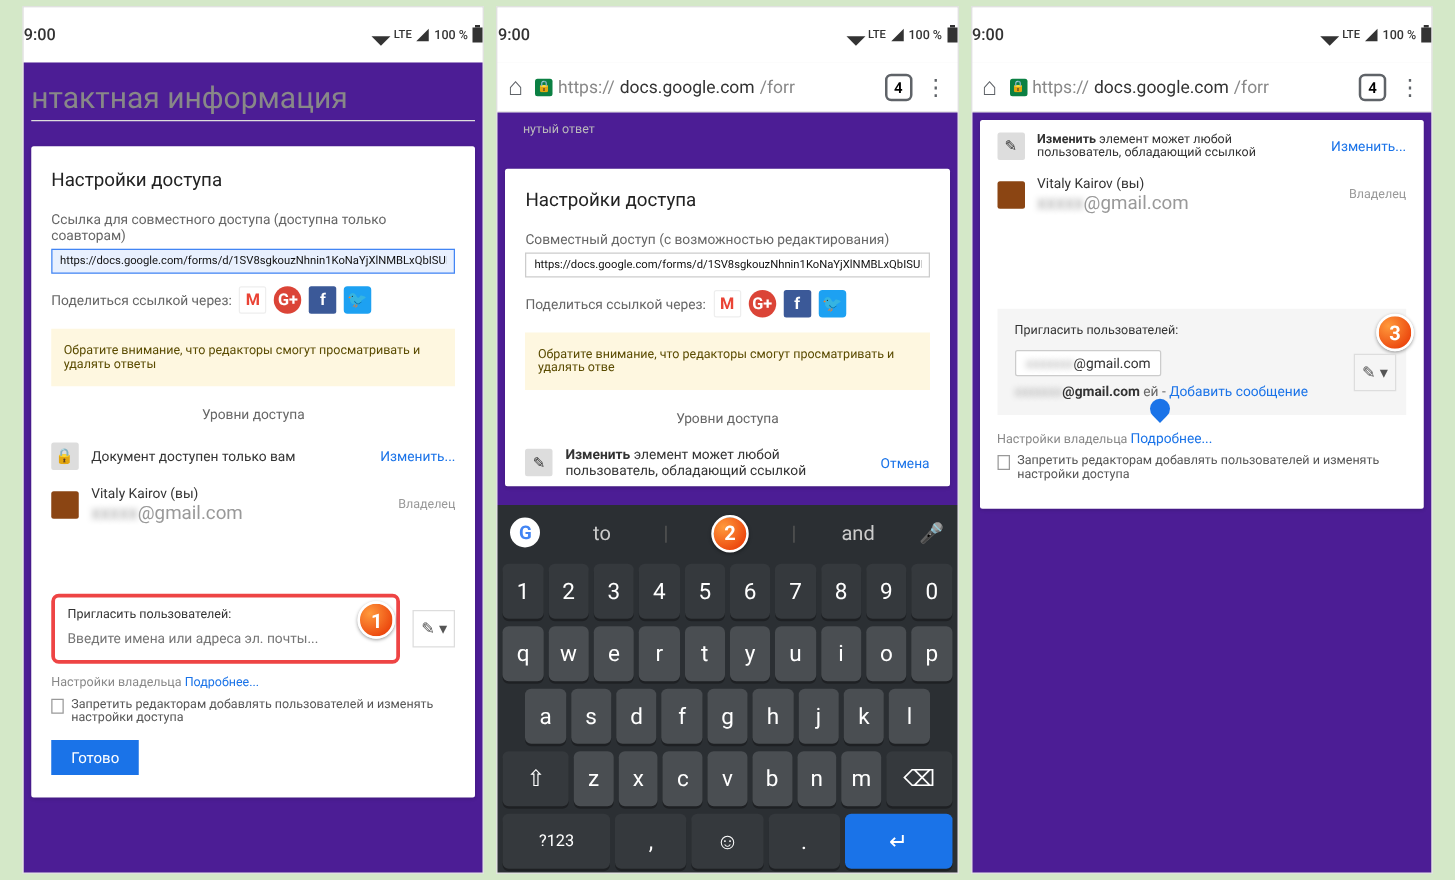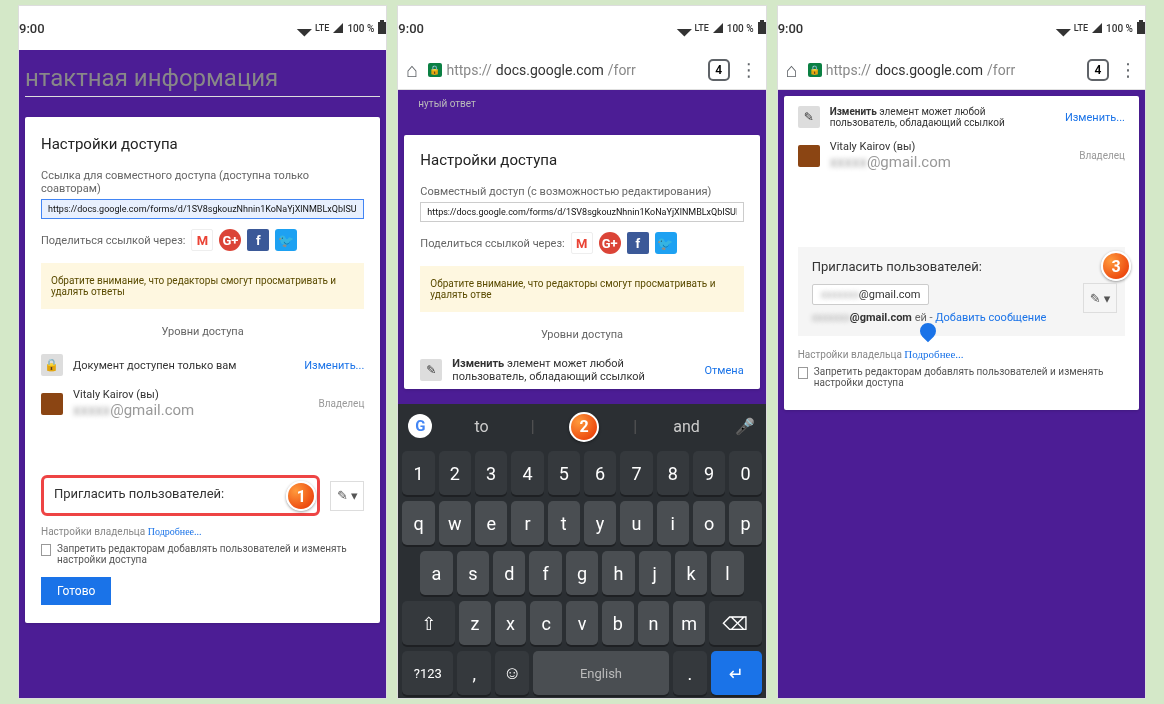--- a/index.html
+++ b/index.html
@@ -30,26 +30,26 @@
   .tw { background: #1da1f2; border-radius: 3px; }
   .notice { background: #fef7e0; color: #5a4b00; font-size: 10px; padding: 12px 10px; margin-bottom: 16px; }
   .sec-title { font-size: 11px; color: #666; margin-bottom: 10px; text-align: center; }
   .prow { display: flex; align-items: center; gap: 10px; padding: 6px 0; }
   .pic { width: 22px; height: 22px; background: #ddd; border-radius: 2px; display: flex; align-items: center; justify-content: center; font-size: 12px; }
   .pic.av { background: #8b4513; }
   .ptxt { flex: 1; font-size: 11px; color: #333; }
   .ptxt .sub { color: #999; font-size: 15px; }
   .plink { color: #1a73e8; font-size: 11px; cursor: pointer; }
   .invite-block { position: relative; border: 3px solid #e44; border-radius: 6px; padding: 8px 10px; margin-top: 50px; }
-  .invite-lbl { font-size: 13px; color: #333; margin-bottom: 4px; }
+  .invite-lbl { font-size: 10px; color: #333; margin-bottom: 4px; }
   .invite-input { width: 100%; border: none; font-size: 11px; color: #999; padding: 3px 0; }
   .badge { position: absolute; width: 30px; height: 30px; border-radius: 50%; background: radial-gradient(circle at 30% 30%, #ff9a3c, #e62e00); color: #fff; font-weight: bold; font-size: 16px; display: flex; align-items: center; justify-content: center; border: 2px solid #fff; box-shadow: 0 1px 3px rgba(0,0,0,0.4); }
   .pencil-btn { width: 34px; height: 30px; border: 1px solid #ddd; display: flex; align-items: center; justify-content: center; font-size: 13px; color: #555; margin-left: auto; }
   .owner-row { font-size: 10px; color: #888; margin: 10px 0 6px; }
-  .owner-row a { color: #1a73e8; font-family: Liberation Serif, serif; }
+  .owner-row a { color: #1a73e8; }
   .chk-row { display: flex; align-items: flex-start; gap: 6px; font-size: 10px; color: #555; margin-bottom: 12px; }
   .chk { width: 12px; height: 12px; border: 1px solid #999; margin-top: 1px; }
   .btn-done { background: #1a73e8; color: #fff; font-size: 12px; padding: 7px 16px; border: none; }
   .btn-outline { background: #fff; color: #555; font-size: 11px; padding: 6px 14px; border: 1px solid #ccc; }
   .keyboard { background: #2b2f33; color: #fff; }
   .suggest { display: flex; align-items: center; height: 44px; padding: 0 10px; gap: 10px; }
   .g-logo { width: 24px; height: 24px; border-radius: 50%; background: #fff; display: flex; align-items: center; justify-content: center; font-weight: bold; font-size: 15px; }
   .sugg-word { flex: 1; text-align: center; font-size: 16px; color: #ccc; }
   .mic { font-size: 16px; }
   .krow { display: flex; padding: 3px 4px; gap: 4px; }
@@ -109,20 +109,21 @@
         <span class="ptxt">
           <span>Vitaly Kairov (вы)</span><br>
           <span class="sub"><span class="blur">xxxxx</span><span>@gmail.com</span></span>
         </span>
         <span style="font-size:10px;color:#999">Владелец</span>
       </div>
 
       <div style="position:relative;display:flex;align-items:center;gap:10px">
         <div class="invite-block" style="flex:1">
           <div class="invite-lbl">Пригласить пользователей:</div>
+          <input class="invite-input" placeholder="Введите имена или адреса эл. почты..." style="">
         </div>
         <div class="badge" style="right:48px;top:56px">1</div>
         <div class="pencil-btn" style="margin-top:50px">✎ ▾</div>
       </div>
 
       <div class="owner-row"><span>Настройки владельца</span> <a>Подробнее...</a></div>
       <div class="chk-row">
           <span class="chk"></span>
           <span>Запретить редакторам добавлять пользователей и изменять настройки доступа</span>
         </div>
@@ -237,21 +238,20 @@
           <div class="key">b</div>
           <div class="key">n</div>
           <div class="key">m</div>
         </div>
       <div class="key dark wide15">⌫</div>
     </div>
     <div class="krow">
       <div class="key dark wide15" style="font-size:13px">?123</div>
       <div class="key dark">,</div>
       <div class="key dark">☺</div>
-      <div class="key space">English</div>
       <div class="key dark">.</div>
       <div class="key blue wide15">↵</div>
     </div>
   </div>
 </div>
 
 <div class="phone">
   <div class="status-bar">
       <span>9:00</span>
       <span class="spacer"></span>

